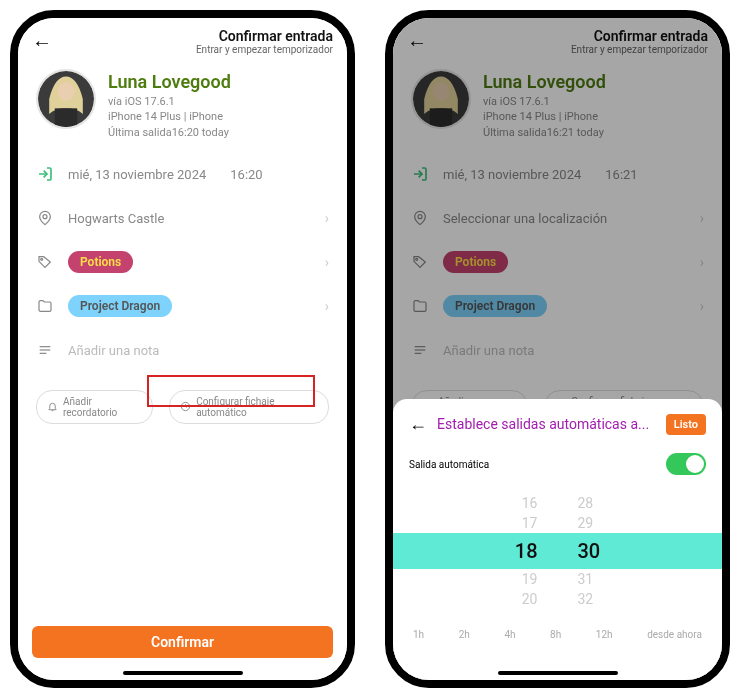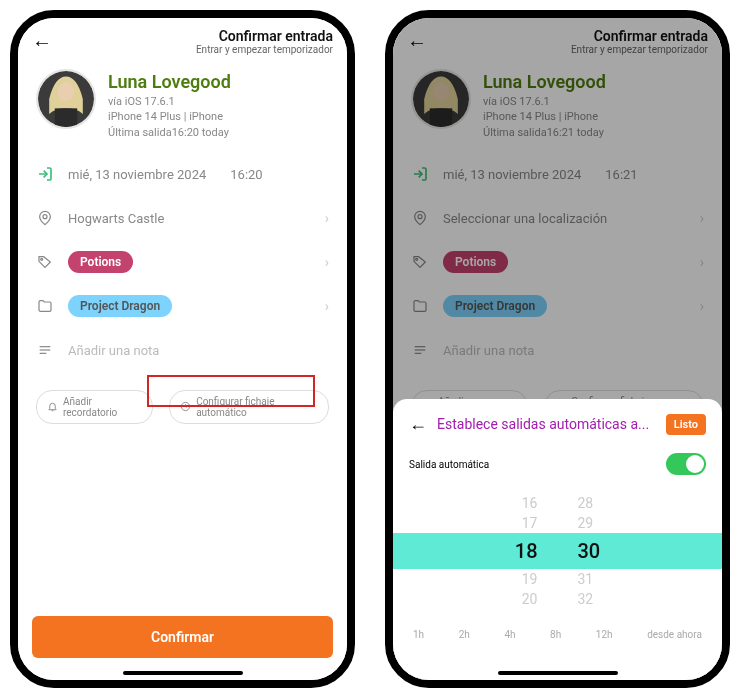--- a/index.html
+++ b/index.html
@@ -124,21 +124,21 @@
 }
 .row-chevron {
   color: #ccc;
   font-size: 14px;
 }
 .pill {
   padding: 4px 12px;
   border-radius: 14px;
   font-size: 12px;
   font-weight: 600;
-  color: #ffffff;
+  color: #fde047;
 }
 .pill.potions { background: #c4426e; }
 .pill.project { background: #7dd3fc; color: #555; }
 .note-input {
   color: #bbb;
 }
 .chips {
   display: flex;
   gap: 16px;
   padding: 18px;
@@ -156,21 +156,21 @@
 .redbox {
   border: 2px solid #d62323;
   position: absolute;
   z-index: 3;
 }
 .confirm-btn {
   position: absolute;
   bottom: 22px;
   left: 14px;
   right: 14px;
-  height: 42px;
+  height: 32px;
   background: #f47321;
   color: #fff;
   border-radius: 6px;
   display: flex;
   align-items: center;
   justify-content: center;
   font-size: 14px;
   font-weight: 600;
 }
 .home-bar {

